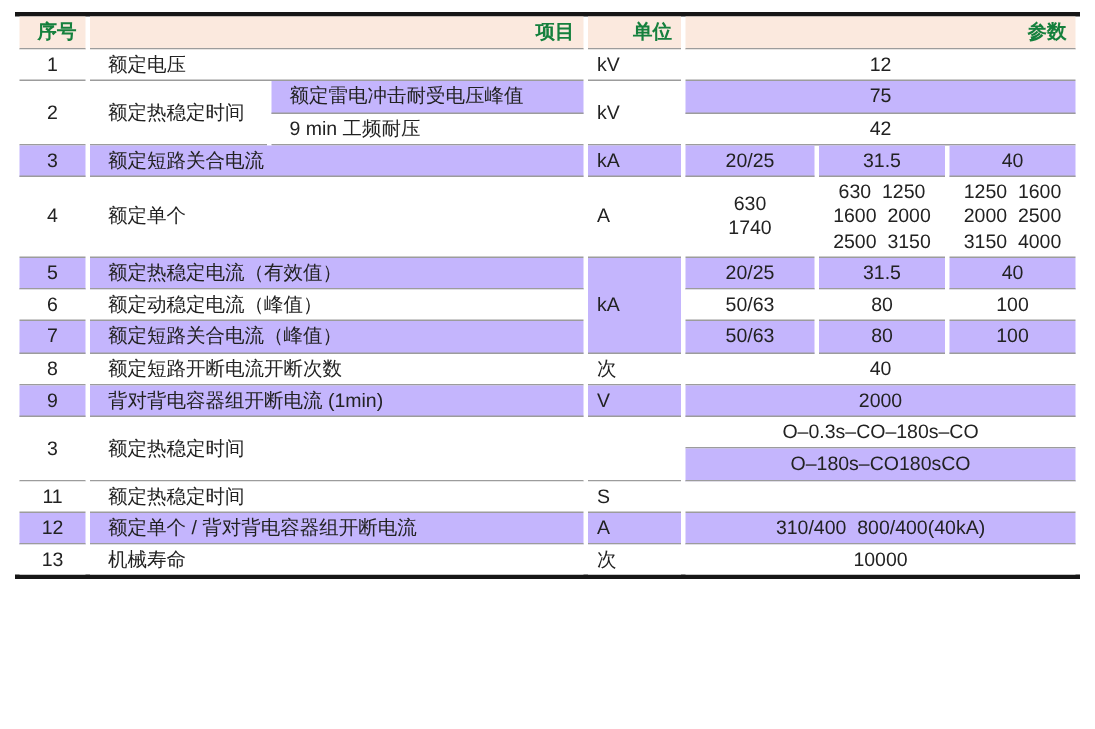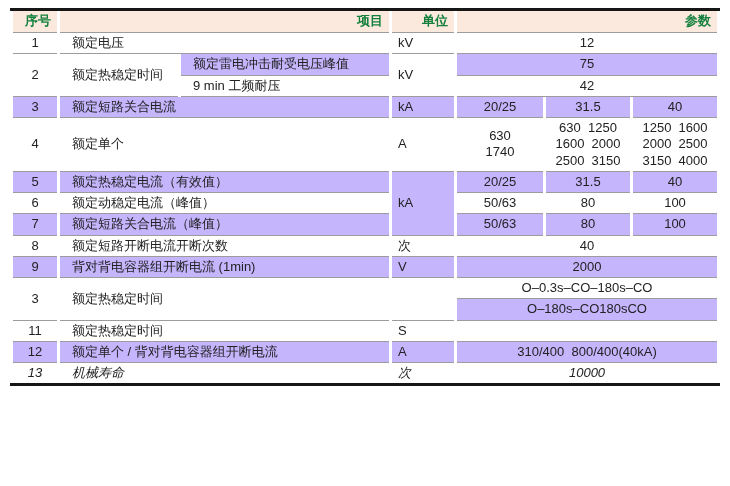--- a/index.html
+++ b/index.html
@@ -41,21 +41,21 @@
     font-weight: 700;
     text-align: right;
     height: 22px;
     color: #15803d;
   }
   .c-no   { text-align: center; }
   .c-item { text-align: left; padding-left: 12px; }
   .c-unit { text-align: left; }
   .c-val  { text-align: center; white-space: pre-wrap; }
   .g { background: #c4b5fd; }
-  tr.last td { border-bottom: none; font-style: italic; }
+  tr.last td { border-bottom: none; }
 </style>
 </head>
 <body>
 
 <div class="page">
 
   <table class="spec">
     <colgroup>
       <col style="width:44px">
         <col style="width:118px">

